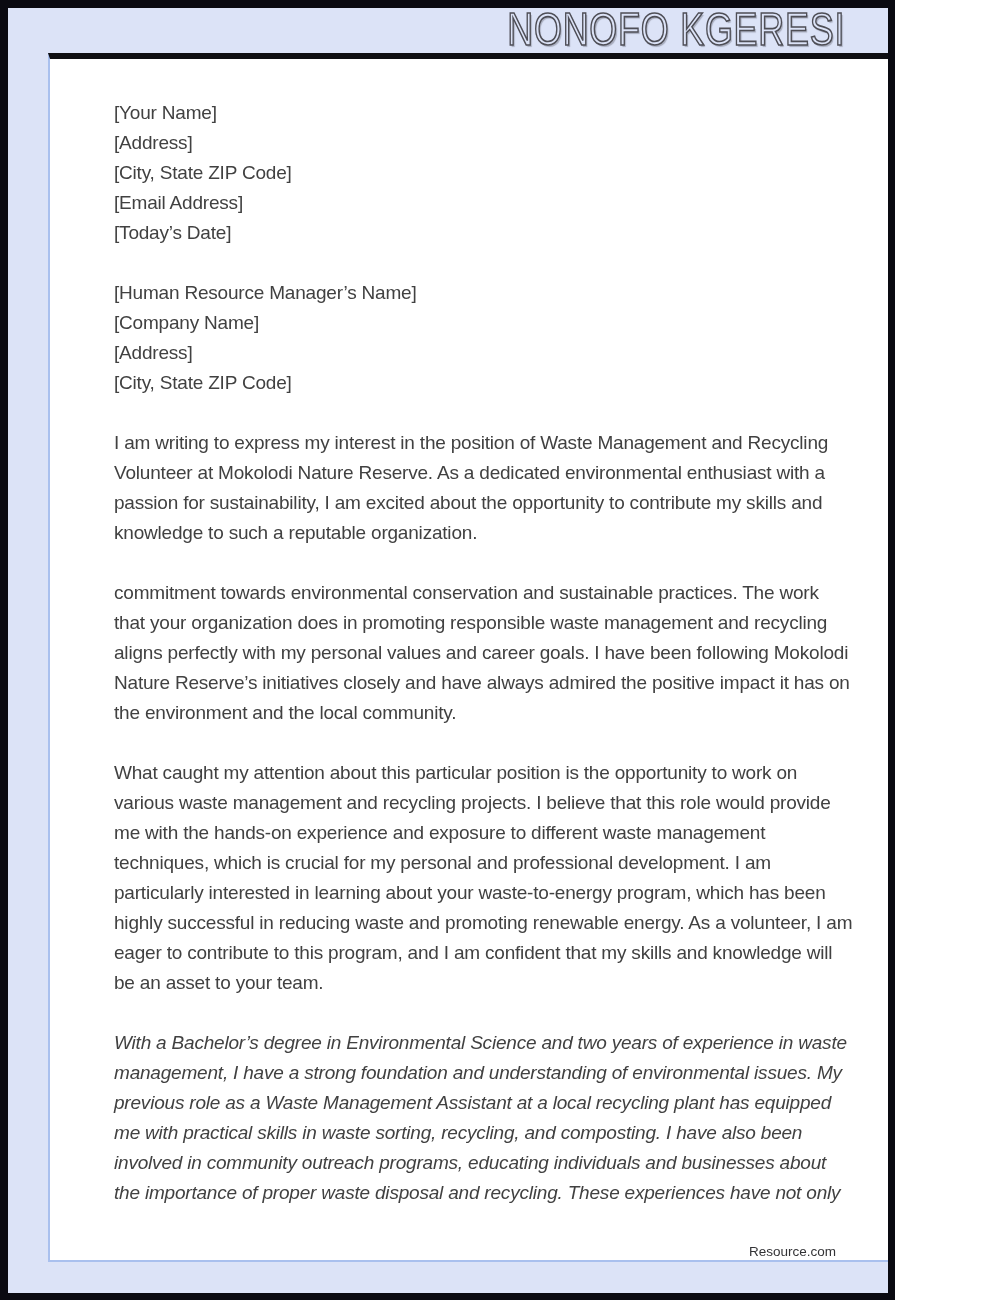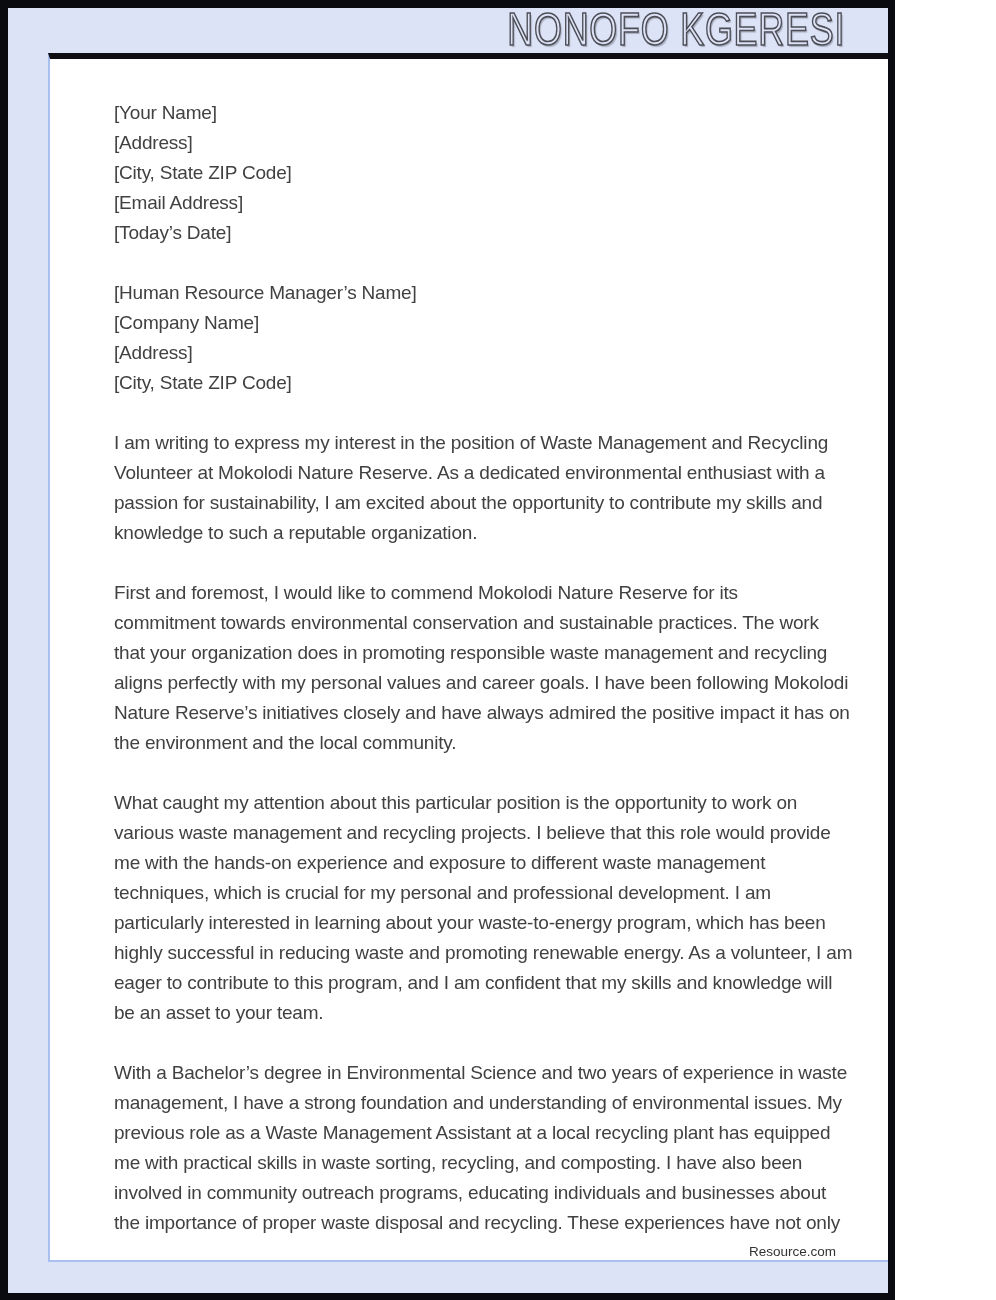--- a/index.html
+++ b/index.html
@@ -54,21 +54,21 @@
     left: 99px;
     top: 98px;
     width: 800px;
     font-size: 19px;
     line-height: 30px;
     letter-spacing: -0.2px;
     color: var(--text-color, #414141);
     z-index: 2;
   }
   .para { margin: 0 0 30px 15px; }
-  .para:last-child { margin-bottom: 0; }
+  .para:last-child { margin-bottom: 0; font-style: italic; }
   .line { white-space: nowrap; height: 30px; }
   .watermark {
     position: absolute;
     top: 1243px;
     right: 59px;
     font-size: 13.5px;
     line-height: 18px;
     color: var(--watermark-color, #333336);
     z-index: 4;
   }
@@ -107,21 +107,20 @@
         <div class="line">[Address]</div>
         <div class="line">[City, State ZIP Code]</div>
       </div>
       <div class="para">
         <div class="line">I am writing to express my interest in the position of Waste Management and Recycling</div>
         <div class="line">Volunteer at Mokolodi Nature Reserve. As a dedicated environmental enthusiast with a</div>
         <div class="line">passion for sustainability, I am excited about the opportunity to contribute my skills and</div>
         <div class="line">knowledge to such a reputable organization.</div>
       </div>
       <div class="para">
-        <div class="line">First and foremost, I would like to commend Mokolodi Nature Reserve for its</div>
         <div class="line">commitment towards environmental conservation and sustainable practices. The work</div>
         <div class="line">that your organization does in promoting responsible waste management and recycling</div>
         <div class="line">aligns perfectly with my personal values and career goals. I have been following Mokolodi</div>
         <div class="line">Nature Reserve’s initiatives closely and have always admired the positive impact it has on</div>
         <div class="line">the environment and the local community.</div>
       </div>
       <div class="para">
         <div class="line">What caught my attention about this particular position is the opportunity to work on</div>
         <div class="line">various waste management and recycling projects. I believe that this role would provide</div>
         <div class="line">me with the hands-on experience and exposure to different waste management</div>

